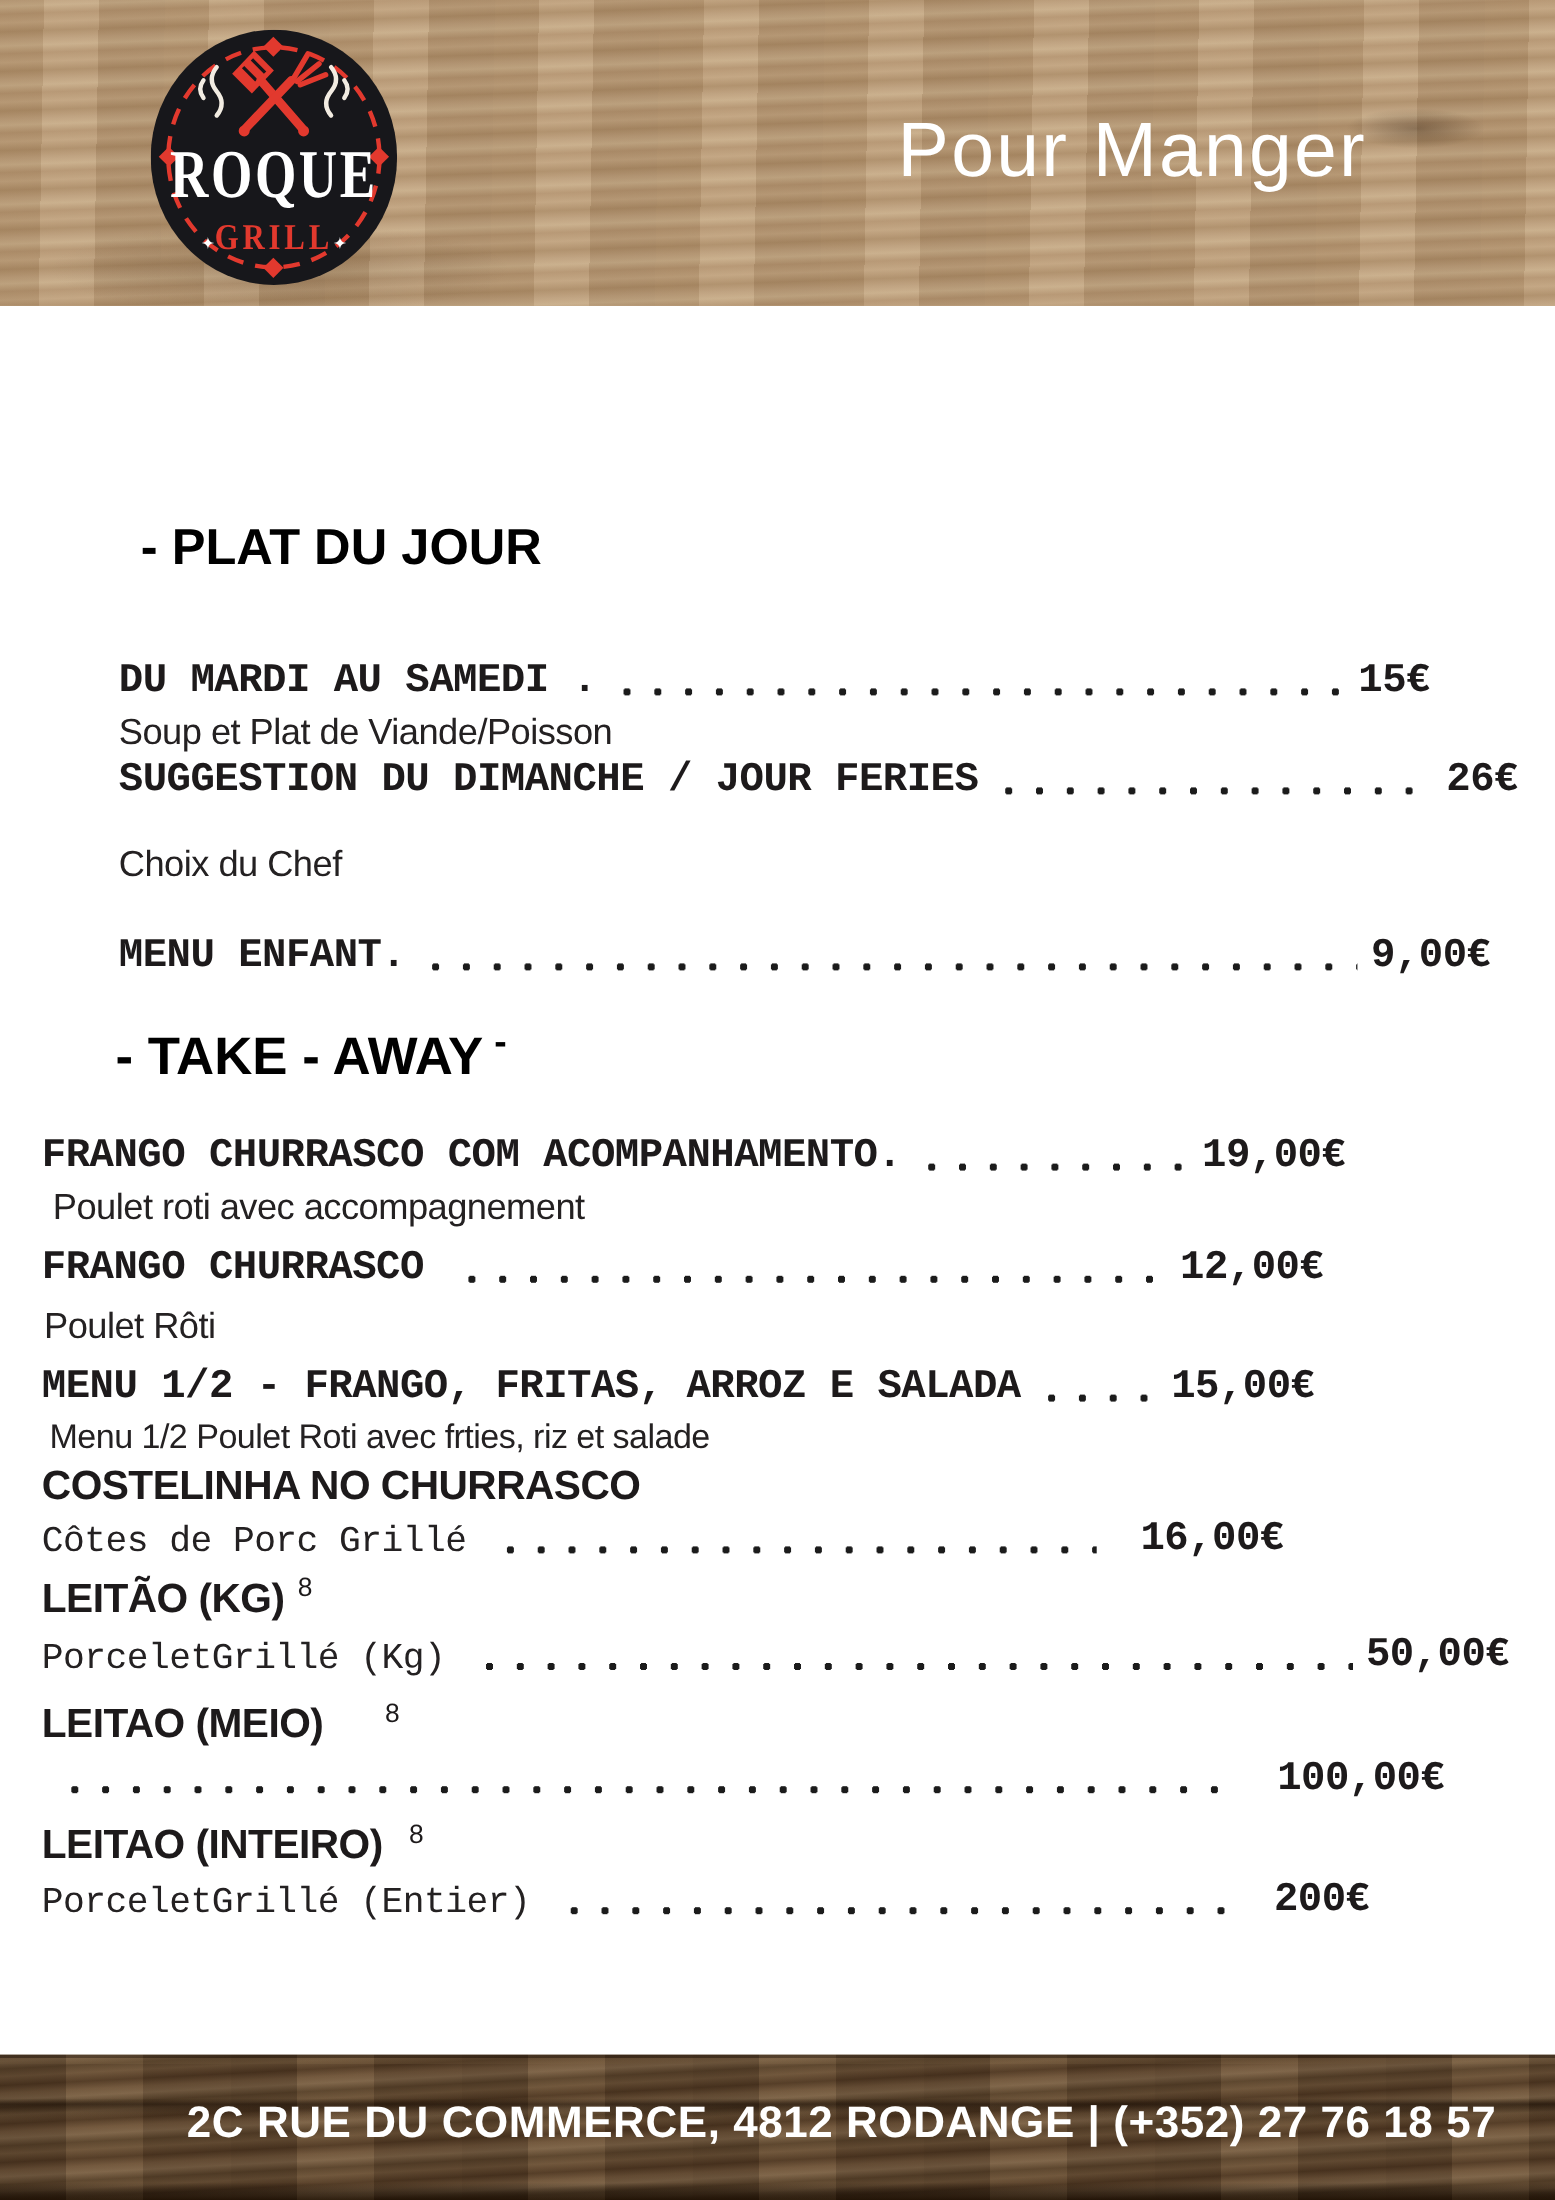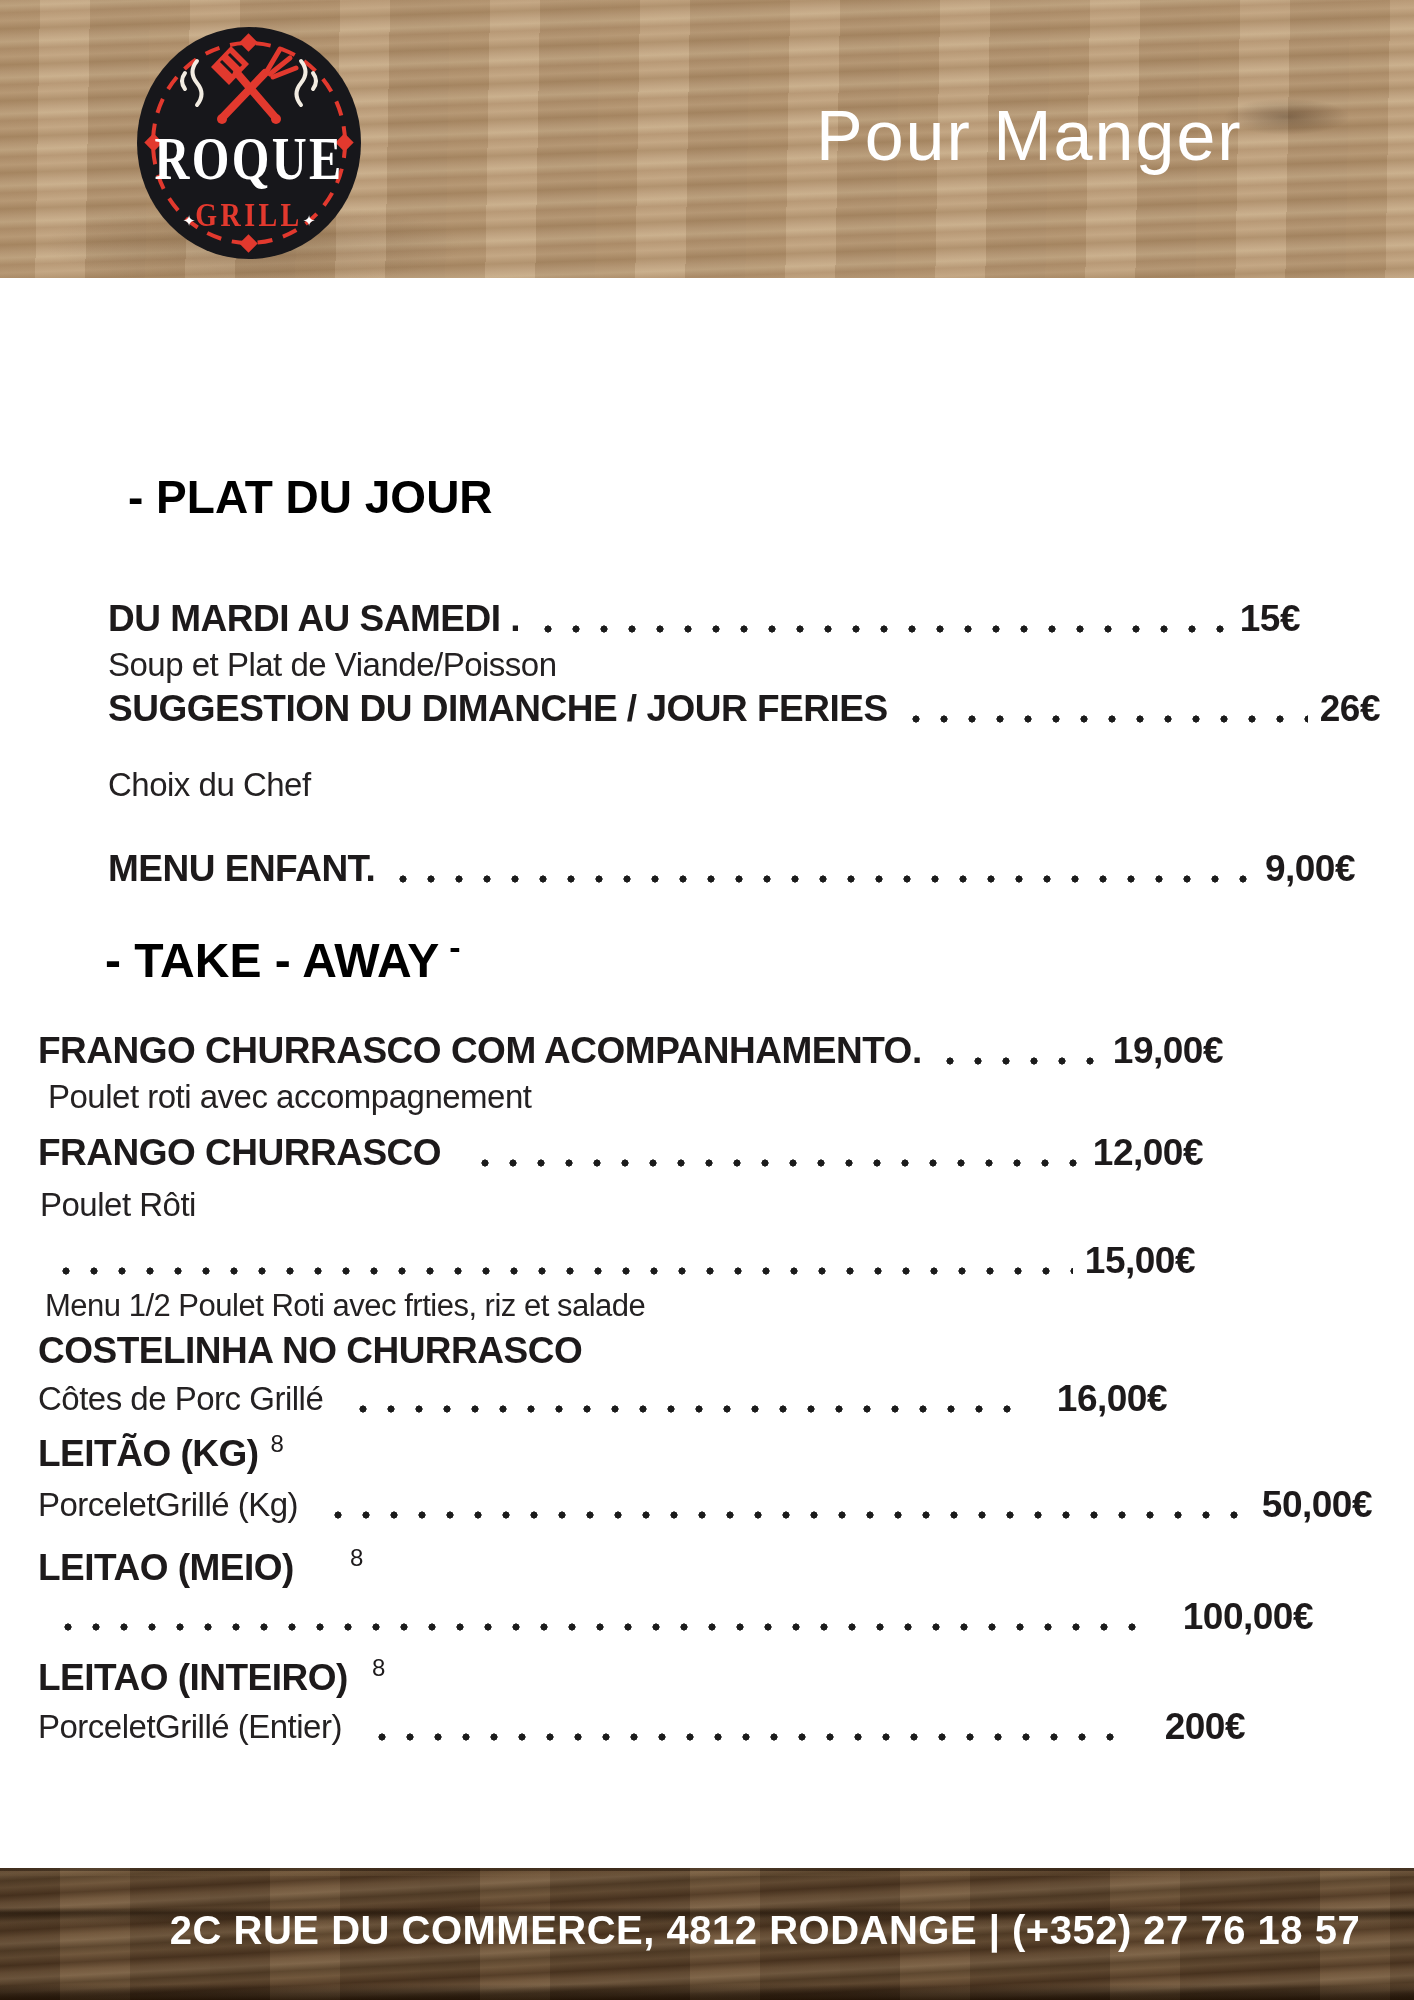--- a/index.html
+++ b/index.html
@@ -29,21 +29,21 @@
     font-size:70px; font-weight:400; letter-spacing:2px; color:#ffffff;margin-left:16px;
   }
 
   
   .section-title {
     position:absolute; font-weight:700; color:#000000; letter-spacing:0px; white-space:nowrap;
   }
   .section-title .sup-dash { font-weight:700; vertical-align:18px; font-size:34px; margin-left:10px; }
 
   
-  .row { position:absolute; display:flex; align-items:center; }
+  .row { position:absolute; display:flex; align-items:flex-end;font-family:Liberation Mono, monospace; }
   .item-name { font-weight:700; font-size:37px; letter-spacing:-0.5px; color:#1d1a1b; white-space:nowrap; }
   .item-name .sup { font-size:24px; vertical-align:14px; margin-left:12px; font-weight:400; }
   .price { font-weight:700; font-size:37px; letter-spacing:-0.5px; color:#1d1a1b; white-space:nowrap; }
   .leader {
     flex:1 1 auto; height:10px; align-self:flex-end; margin:0 12px 6px 14px;
     background-image:radial-gradient(circle 3.6px at center, #1b1b1b 97%, rgba(0,0,0,0) 100%);
     background-size:28px 10px; background-repeat:repeat-x; background-position:left center;
   }
   .desc { font-weight:400; font-size:33px; letter-spacing:-0.5px; color:#242122; white-space:nowrap; }
   .name-line { position:absolute; white-space:nowrap; }
@@ -148,20 +148,21 @@
 <div class="name-line desc" style="left:48px; top:1078px;">Poulet roti avec accompagnement</div>
 
 <div class="row" style="left:38px; top:1132px; width:1165px;">
   <span class="item-name">FRANGO CHURRASCO</span>
   <span class="leader" style="margin-left:30px;"></span>
   <span class="price">12,00€</span>
 </div>
 <div class="name-line desc" style="left:40px; top:1186px;">Poulet Rôti</div>
 
 <div class="row" style="left:38px; top:1240px; width:1157px;">
+  <span class="item-name">MENU 1/2 - FRANGO, FRITAS, ARROZ E SALADA</span>
   <span class="leader"></span>
   <span class="price">15,00€</span>
 </div>
 <div class="name-line desc" style="left:45px; top:1288px; font-size:31px;">Menu 1/2 Poulet Roti avec frties, riz et salade</div>
 
 <div class="name-line item-name" style="left:38px; top:1330px;">COSTELINHA NO CHURRASCO</div>
 <div class="row" style="left:38px; top:1378px; width:1129px;">
   <span class="desc">Côtes de Porc Grillé</span>
   <span class="leader" style="margin-left:26px; margin-right:40px;"></span>
   <span class="price">16,00€</span>

